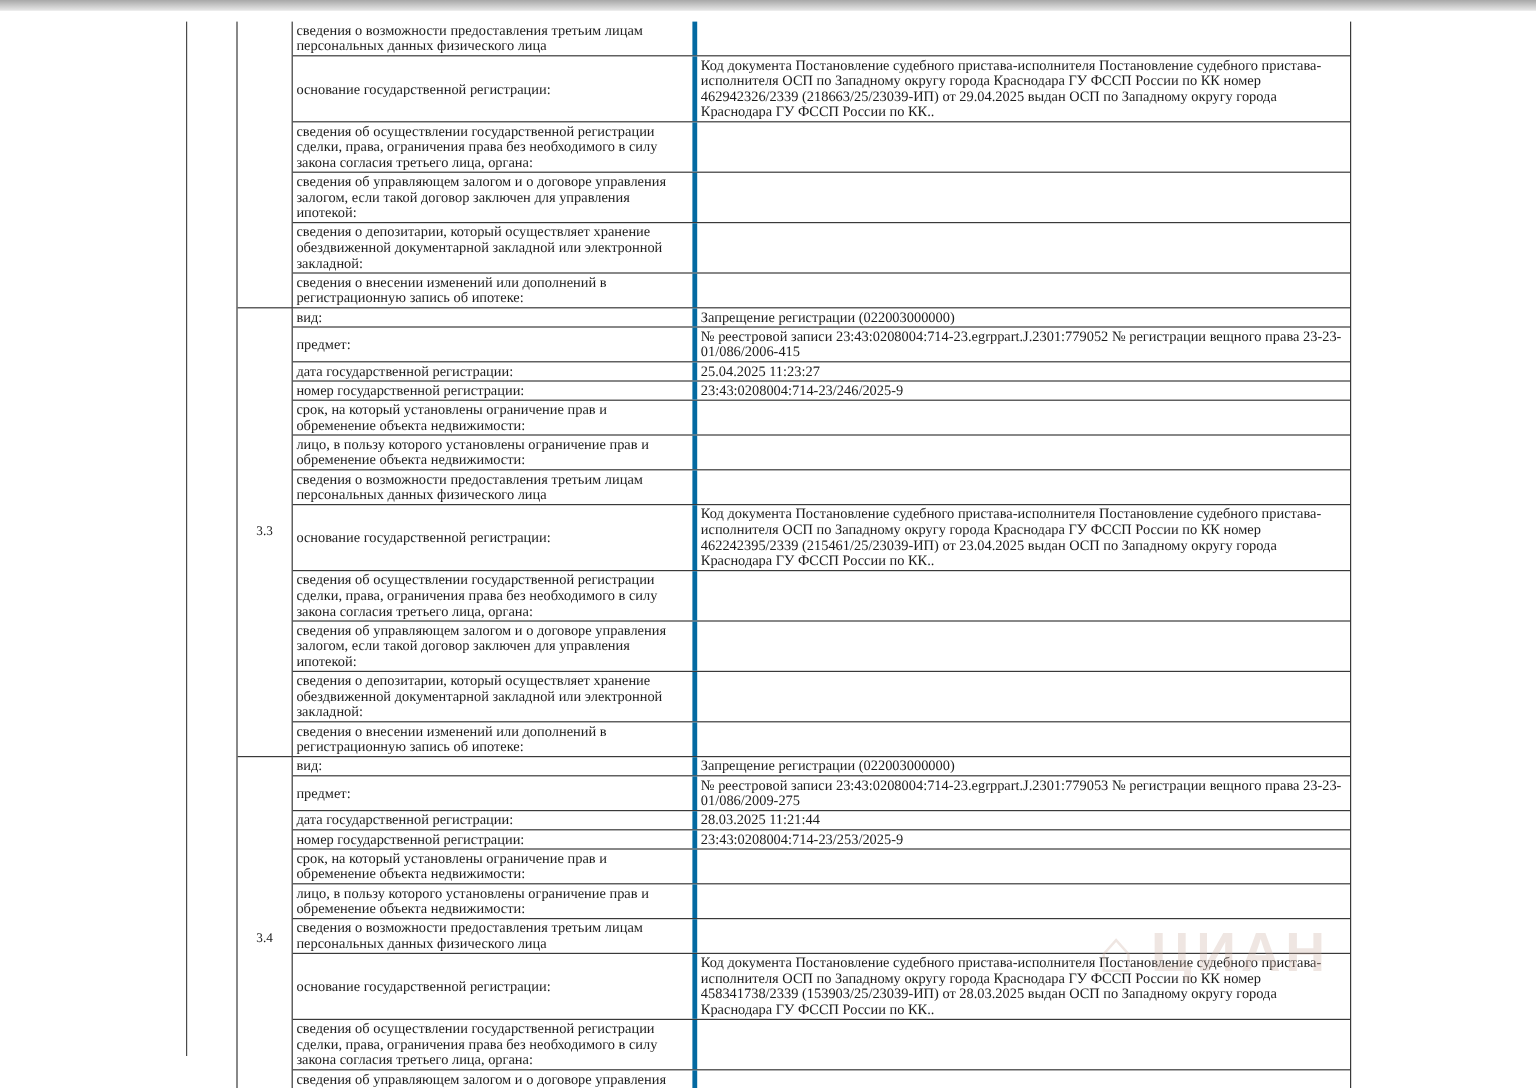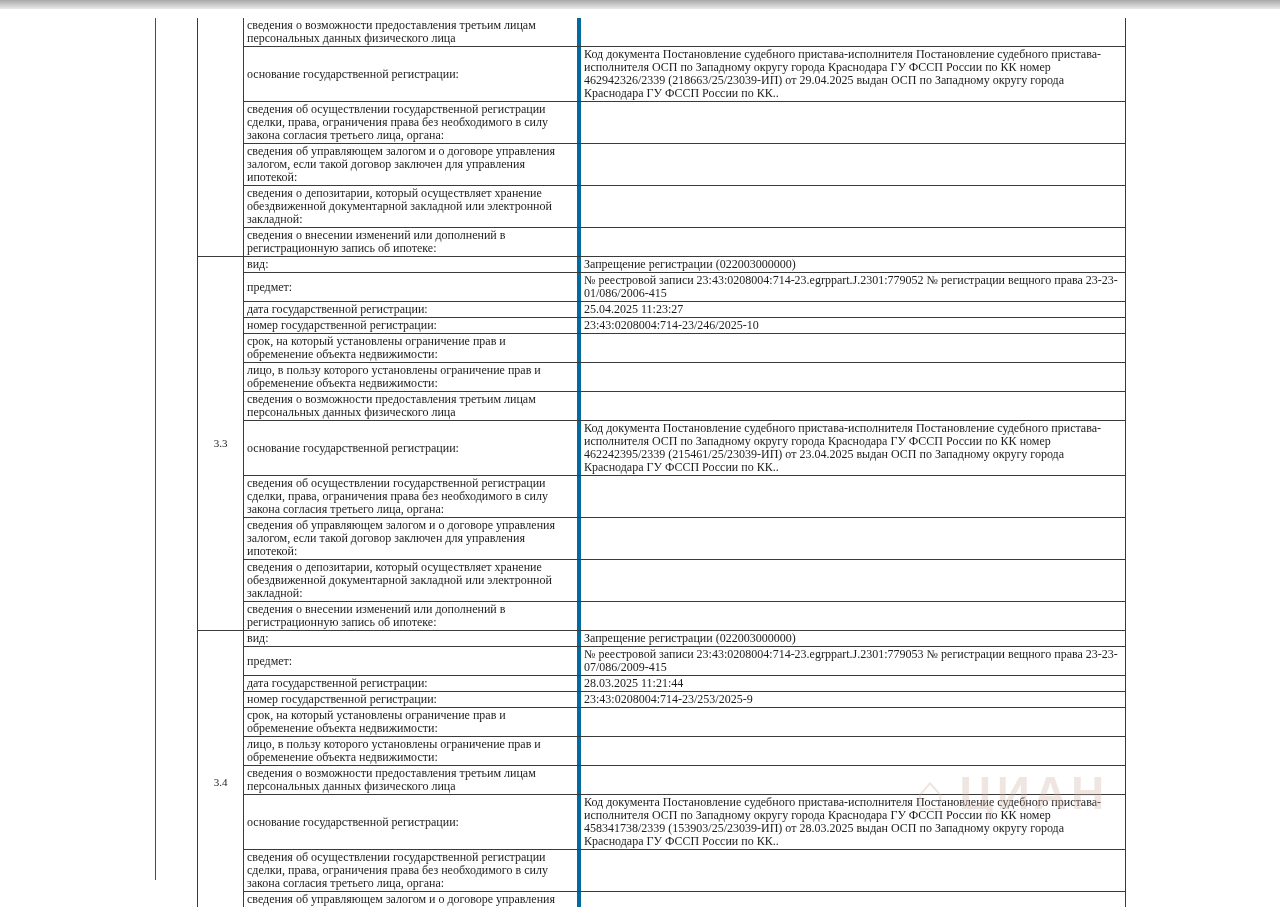--- a/index.html
+++ b/index.html
@@ -102,21 +102,21 @@
           <div class="row">
     <div class="label-cell">предмет:</div>
     <div class="value-cell">№ реестровой записи 23:43:0208004:714-23.egrppart.J.2301:779052 № регистрации вещного права 23-23-01/086/2006-415</div>
   </div>
           <div class="row">
     <div class="label-cell">дата государственной регистрации:</div>
     <div class="value-cell">25.04.2025 11:23:27</div>
   </div>
           <div class="row">
     <div class="label-cell">номер государственной регистрации:</div>
-    <div class="value-cell">23:43:0208004:714-23/246/2025-10</div>
+    <div class="value-cell">23:43:0208004:714-23/246/2025-9</div>
   </div>
           <div class="row">
     <div class="label-cell">срок, на который установлены ограничение прав и обременение объекта недвижимости:</div>
     <div class="value-cell"></div>
   </div>
           <div class="row">
     <div class="label-cell">лицо, в пользу которого установлены ограничение прав и обременение объекта недвижимости:</div>
     <div class="value-cell"></div>
   </div>
           <div class="row">
@@ -147,21 +147,21 @@
       </div>
       <div class="section open-bottom">
         <div class="num-cell">3.4</div>
         <div class="rows">
           <div class="row">
     <div class="label-cell">вид:</div>
     <div class="value-cell">Запрещение регистрации (022003000000)</div>
   </div>
           <div class="row">
     <div class="label-cell">предмет:</div>
-    <div class="value-cell">№ реестровой записи 23:43:0208004:714-23.egrppart.J.2301:779053 № регистрации вещного права 23-23-07/086/2009-415</div>
+    <div class="value-cell">№ реестровой записи 23:43:0208004:714-23.egrppart.J.2301:779053 № регистрации вещного права 23-23-01/086/2009-275</div>
   </div>
           <div class="row">
     <div class="label-cell">дата государственной регистрации:</div>
     <div class="value-cell">28.03.2025 11:21:44</div>
   </div>
           <div class="row">
     <div class="label-cell">номер государственной регистрации:</div>
     <div class="value-cell">23:43:0208004:714-23/253/2025-9</div>
   </div>
           <div class="row">

